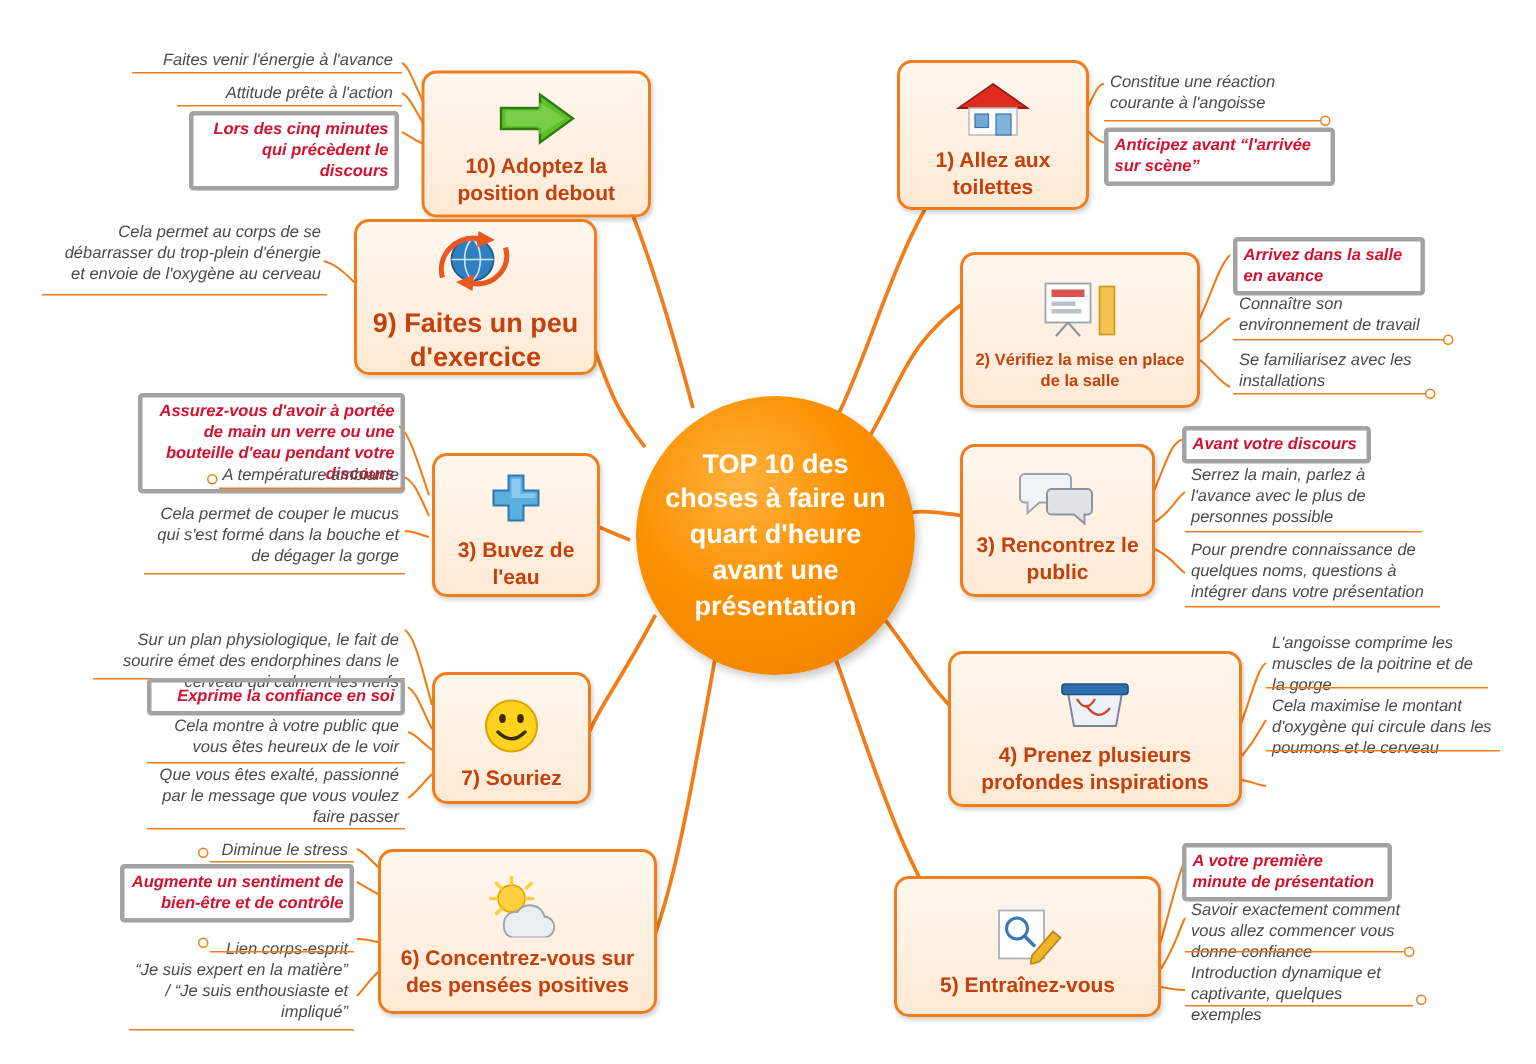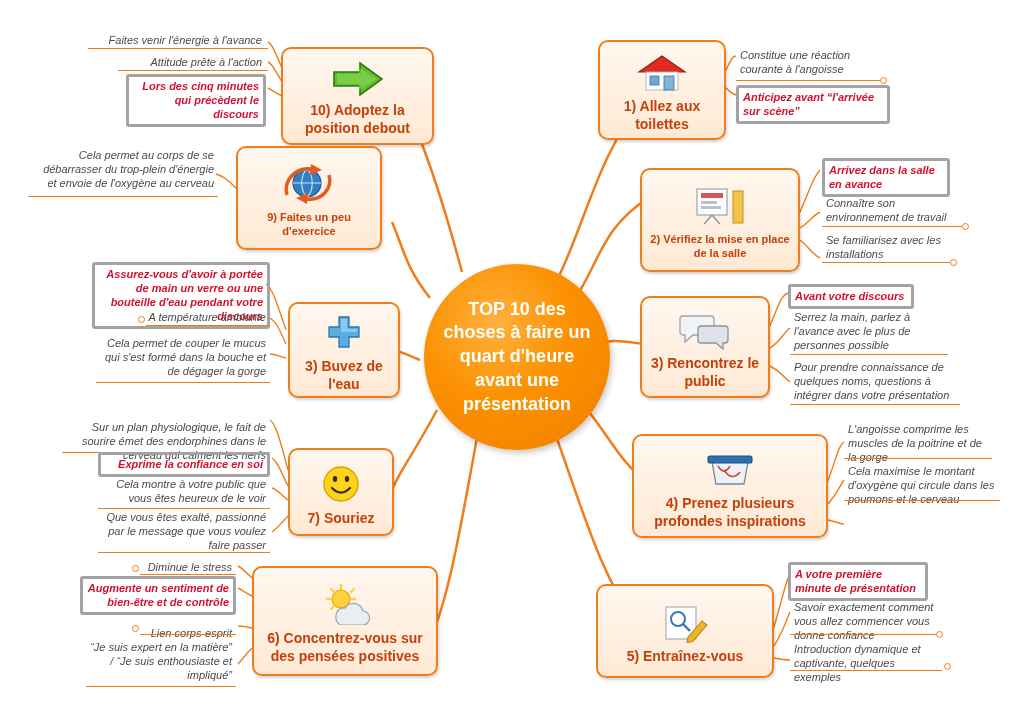--- a/index.html
+++ b/index.html
@@ -186,21 +186,21 @@
         <rect x="27" y="23" width="10" height="14" fill="#7fb4dd" stroke="#3c74a3" stroke-width="0.8"></rect>
       </svg>
     </span>
     <span class="label">1) Allez aux toilettes</span>
   </div>
   <div class="leaf" style="left:736px; top:46px; width:150px;">Constitue une réaction courante à l'angoisse</div>
   <div class="ul" style="left:736px; top:80px; width:146px;"></div>
   <div class="dot" style="left:880px; top:77px;"></div>
   <div class="leaf bold-red" style="left:736px; top:85px; width:154px;">Anticipez avant “l'arrivée sur scène”</div>
 
-  <div class="node" style="left:236px; top:146px; width:146px; height:104px; font-size:11px; flex-direction:column;">
+  <div class="node" style="left:236px; top:146px; width:162px; height:104px; font-size:18px; flex-direction:column;">
     <span class="node-icon">
       <svg width="56" height="44" viewBox="0 0 56 44">
         <circle cx="26" cy="20" r="14" fill="#2f7fc1" stroke="#1d5a90" stroke-width="1.2"></circle>
         <path d="M12,20 h28 M26,6 c7,6 7,22 0,28 M26,6 c-7,6 -7,22 0,28" fill="none" stroke="#cfe6f7" stroke-width="1.1"></path>
         <path d="M6,32 C2,18 14,4 30,6" fill="none" stroke="#e8581f" stroke-width="3.4"></path>
         <polygon points="30,1 41,7 29,12" fill="#e8581f"></polygon>
         <path d="M48,12 C52,26 40,38 26,36" fill="none" stroke="#e8581f" stroke-width="3.4"></path>
         <polygon points="26,41 15,35 27,30" fill="#e8581f"></polygon>
       </svg>
     </span>

